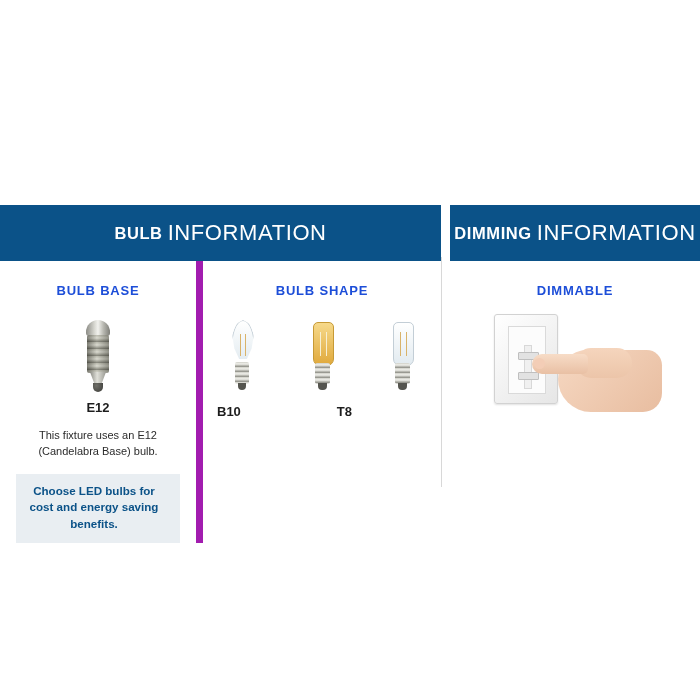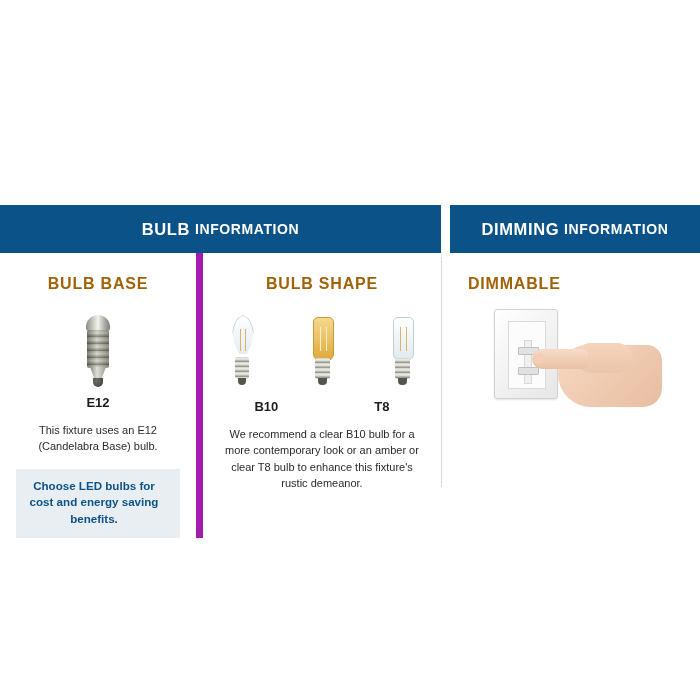--- a/index.html
+++ b/index.html
@@ -23,34 +23,34 @@
     top: 205px;
     width: 700px;
     display: flex;
     flex-direction: row;
   }
   .panel-left { width: 441px; }
   .panel-right { width: 259px; }
 
   .panel-header {
     background: #0b5288;
-    height: 48px;
+    height: 56px;
     display: flex;
     align-items: center;
     justify-content: center;
     color: #ffffff;
     letter-spacing: 0.6px;
   }
   .panel-header .strong {
     font-weight: bold;
     font-size: 16.5px;
   }
   .panel-header .light {
-    font-weight: bold;
-    font-size: 14px;
+    font-weight: normal;
+    font-size: 22px;
     margin-left: 5px;
   }
   .header-gap {
     width: 9px;
     background: #ffffff;
   }
 
   .panel-body-left {
     display: flex;
     flex-direction: row;
@@ -67,37 +67,37 @@
   .col-shape {
     width: 245px;
     padding: 22px 14px 0 14px;
     text-align: center;
     border-left: 7px solid #a21caf;
     min-height: 280px;
   }
   .col-dim {
     width: 259px;
     padding: 22px 18px 0 18px;
-    text-align: left;
+    text-align: center;
     box-sizing: border-box;
   }
   .vert-divider {
     position: absolute;
     left: 441px;
     top: 52px;
     width: 1px;
     height: 230px;
     background: #d8d8d8;
   }
 
   .sub-title {
-    font-size: 16px;
+    font-size: 13px;
     font-weight: bold;
     letter-spacing: 0.8px;
-    color: #a16207;
+    color: #1d4ed8;
     margin-bottom: 16px;
   }
   .bulb-label {
     font-size: 13px;
     font-weight: bold;
     color: #1d1d1d;
     margin-top: 8px;
   }
   .desc {
     font-size: 11px;
@@ -368,26 +368,25 @@
             <div class="bulb-item">
               <div class="t8">
                 <div class="tube"></div>
                 <div class="fil"></div>
                 <div class="cap"></div>
                 <div class="tip"></div>
               </div>
             </div>
           </div>
 
-          <div style="display:flex; justify-content:center; gap:96px;">
+          <div style="display:flex; gap:96px;">
             <div class="bulb-label">B10</div>
             <div class="bulb-label">T8</div>
           </div>
 
-          <div class="desc">We recommend a clear B10 bulb for a more contemporary look or an amber or clear T8 bulb to enhance this fixture's rustic demeanor.</div>
         </div>
 
       </div>
     </div>
 
     <div class="header-gap"></div>
 
     <div class="panel-right" style="width:250px;">
       <div class="panel-header">
         <span class="strong">DIMMING</span>

